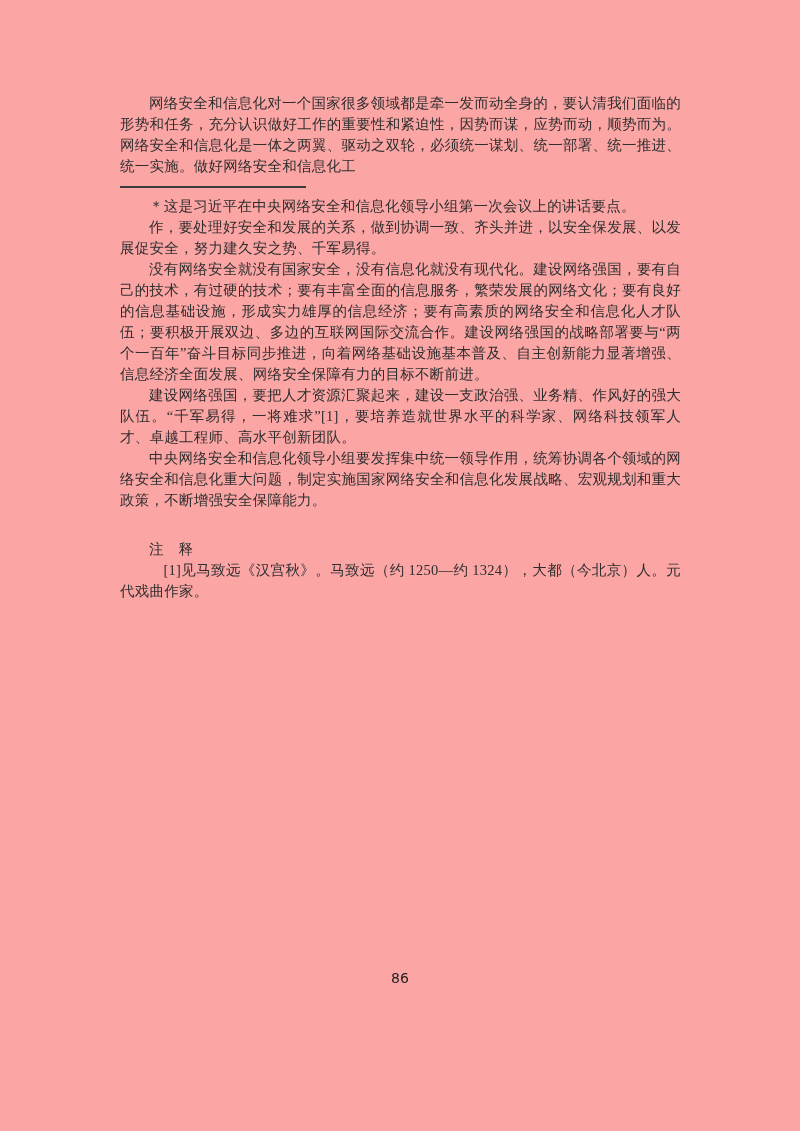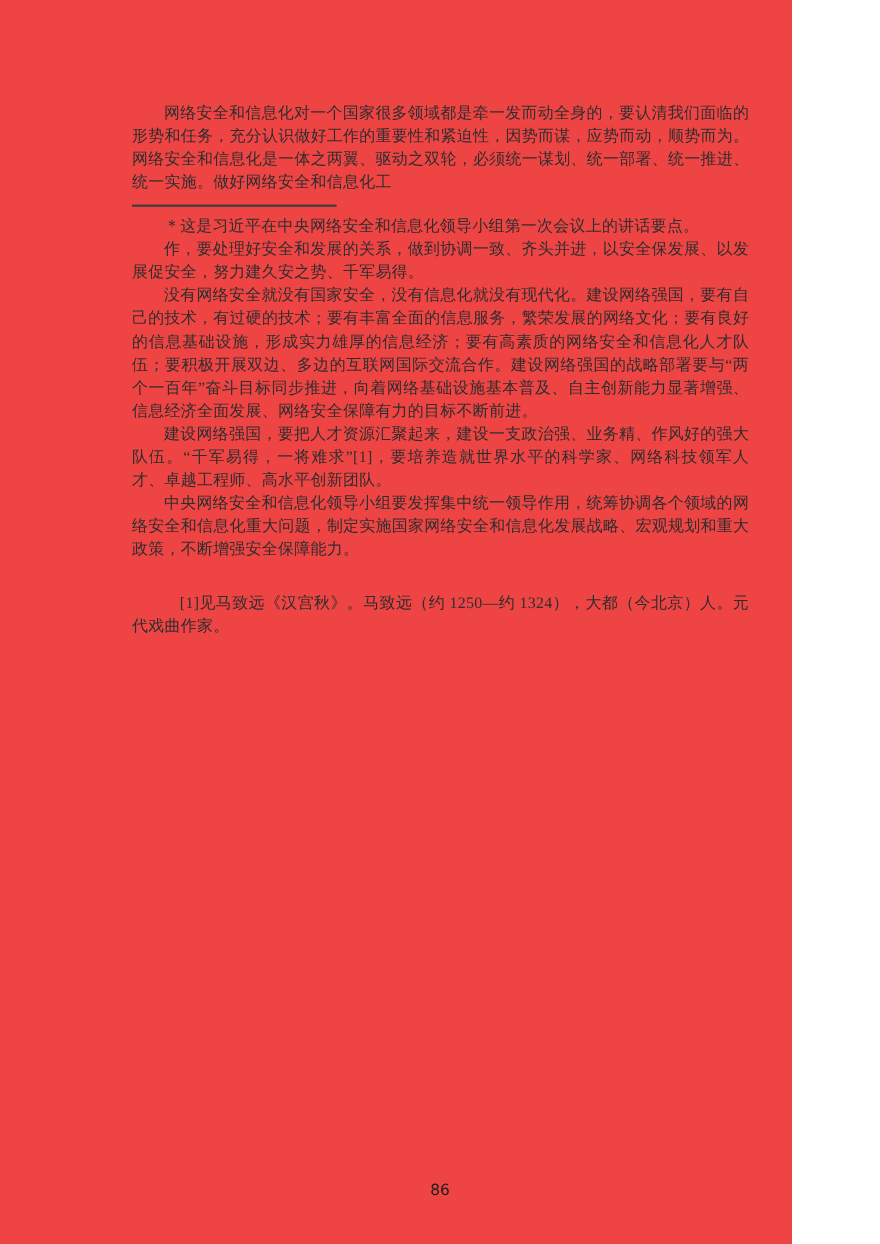--- a/index.html
+++ b/index.html
@@ -1,24 +1,23 @@
 <!DOCTYPE html>
 <html><head>
 <meta charset="utf-8">
 <style>
   html, body { margin: 0; padding: 0; background: #ffffff; }
   .page {
     position: relative;
-    width: 680px;
+    width: 800px;
     height: 1131px;
-    background: #ef4444;
+    background: #fca5a5;
     font-family: "Liberation Serif", "DejaVu Serif", serif;
     color: #2e2e2e;
     overflow: hidden;
-    padding-left: 40px;
   }
   .content {
     position: absolute;
     left: 120px;
     top: 93px;
     width: 561px;
     font-size: 14.5px;
     line-height: 21px;
     letter-spacing: 0.25px;
     text-align: justify;
@@ -31,21 +30,21 @@
     height: 0;
     border-top: 2px solid #3c3c3c;
     margin: 9px 0 8px 0;
   }
   .footnote-para { margin-bottom: 4px; }
   .notes-block { margin-top: 28px; }
   .notes-title { text-indent: 2em; }
   .note-item { text-indent: 3em; }
   .page-number {
     position: absolute;
-    top: 1074px;
+    top: 970px;
     left: 0;
     width: 800px;
     text-align: center;
     font-family: "DejaVu Sans", "Liberation Sans", sans-serif;
     font-size: 14px;
     color: #1f1f1f;
   }
 </style>
 </head>
 <body>
@@ -64,19 +63,20 @@
 
 
     <p class="para-indent">没有网络安全就没有国家安全，没有信息化就没有现代化。建设网络强国，要有自己的技术，有过硬的技术；要有丰富全面的信息服务，繁荣发展的网络文化；要有良好的信息基础设施，形成实力雄厚的信息经济；要有高素质的网络安全和信息化人才队伍；要积极开展双边、多边的互联网国际交流合作。建设网络强国的战略部署要与“两个一百年”奋斗目标同步推进，向着网络基础设施基本普及、自主创新能力显著增强、信息经济全面发展、网络安全保障有力的目标不断前进。</p>
 
 
     <p class="para-indent">建设网络强国，要把人才资源汇聚起来，建设一支政治强、业务精、作风好的强大队伍。“千军易得，一将难求”[1]，要培养造就世界水平的科学家、网络科技领军人才、卓越工程师、高水平创新团队。</p>
 
     <p class="para-indent">中央网络安全和信息化领导小组要发挥集中统一领导作用，统筹协调各个领域的网络安全和信息化重大问题，制定实施国家网络安全和信息化发展战略、宏观规划和重大政策，不断增强安全保障能力。</p>
 
     <div class="notes-block">
+      <p class="notes-title">注　释</p>
       <p class="note-item">[1]见马致远《汉宫秋》。马致远（约 1250—约 1324），大都（今北京）人。元代戏曲作家。</p>
     </div>
 
   </div>
 
   <div class="page-number">86</div>
 </div>
 
 </body></html>

